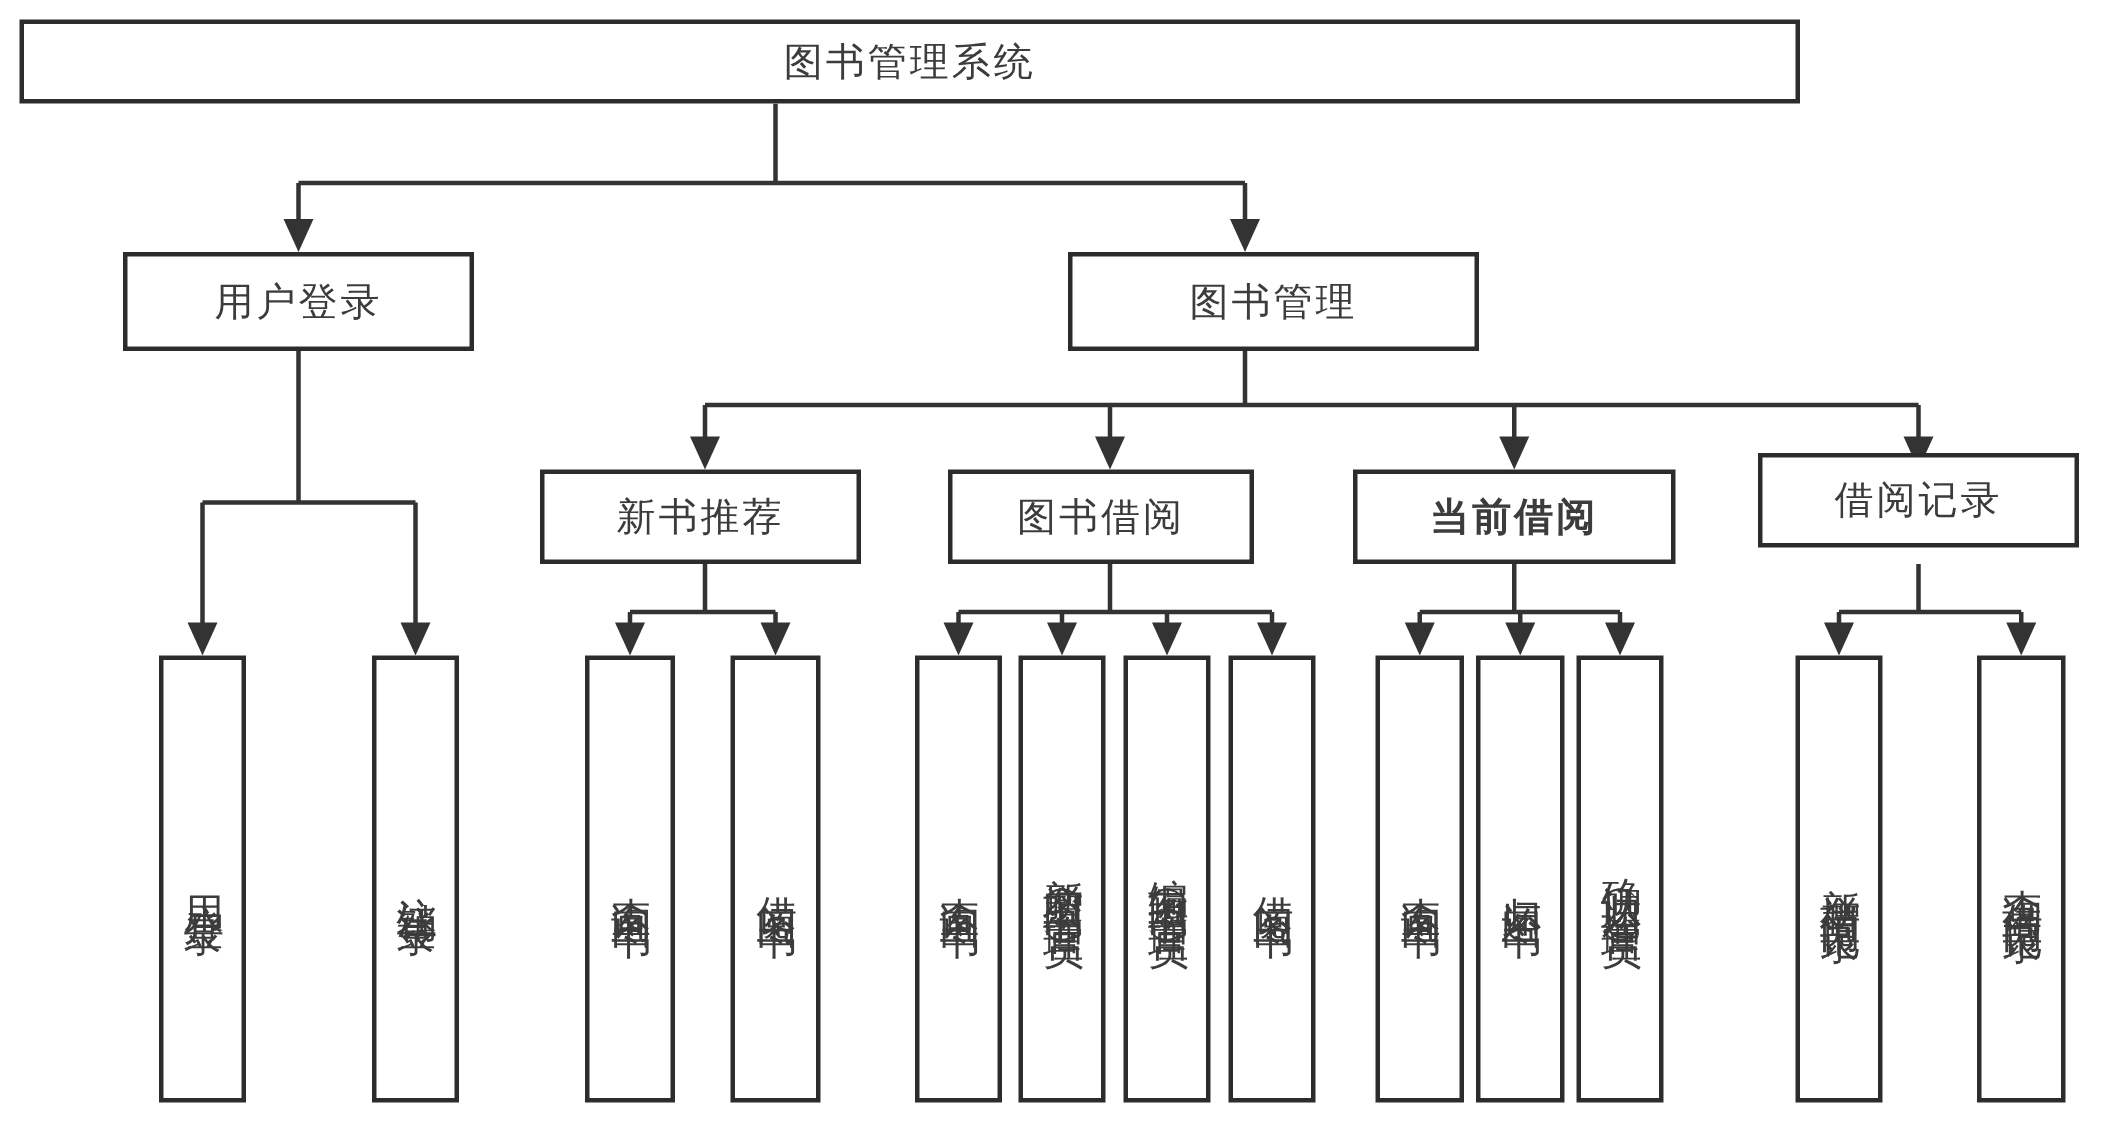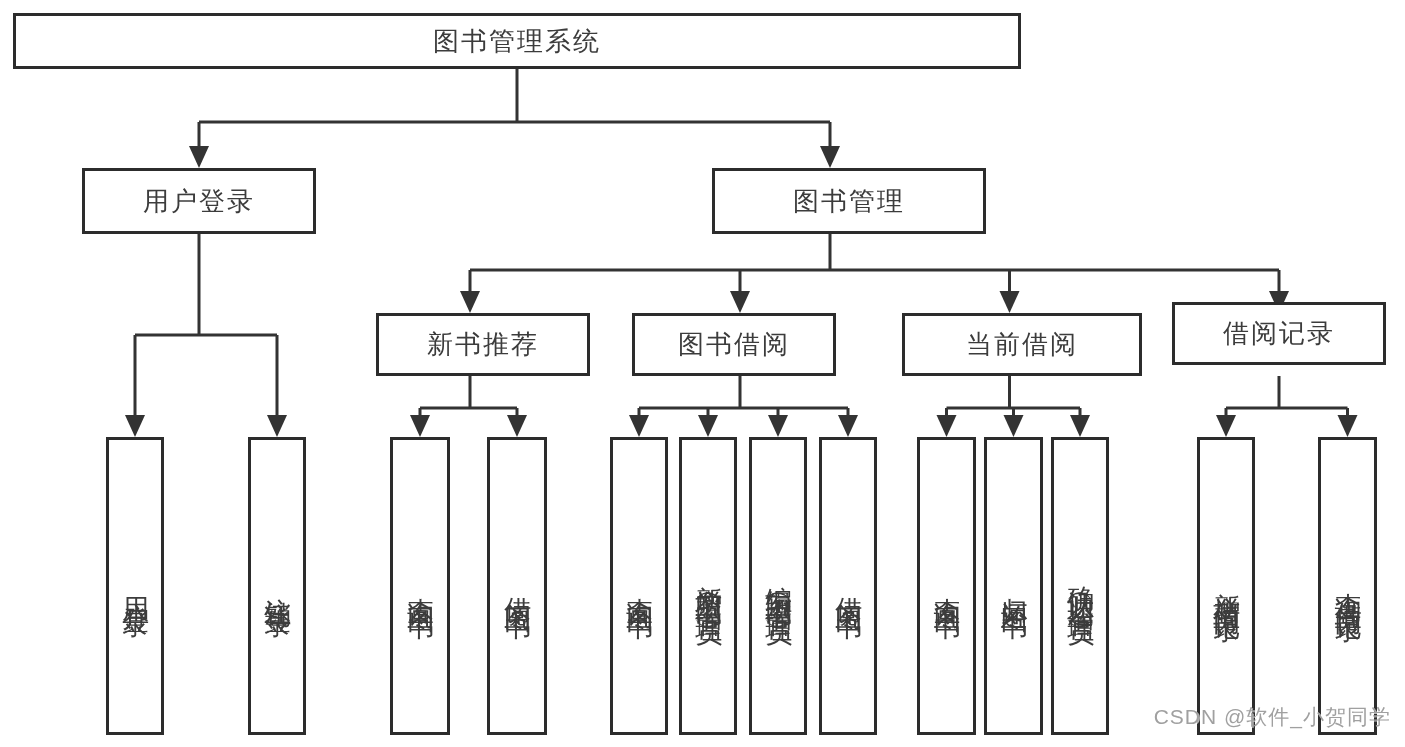--- a/index.html
+++ b/index.html
@@ -55,37 +55,36 @@
       <polygon points="629,415 649,415 639,437" fill="#333333"></polygon>
       <polygon points="698,415 718,415 708,437" fill="#333333"></polygon>
       <polygon points="768,415 788,415 778,437" fill="#333333"></polygon>
       <polygon points="838,415 858,415 848,437" fill="#333333"></polygon>
       <polygon points="936.5,415 956.5,415 946.5,437" fill="#333333"></polygon>
       <polygon points="1003.5,415 1023.5,415 1013.5,437" fill="#333333"></polygon>
       <polygon points="1070,415 1090,415 1080,437" fill="#333333"></polygon>
       <polygon points="1216,415 1236,415 1226,437" fill="#333333"></polygon>
       <polygon points="1337.5,415 1357.5,415 1347.5,437" fill="#333333"></polygon>
     </svg>
-  <div class="watermark">CSDN @软件_小贺同学</div>
-<div class="node" style="left: 13px; top: 13px; width: 1008px; height: 56px;">
+<div class="node" style="left: 13px; top: 13px; width: 1187px; height: 56px;">
       <span class="lbl">图书管理系统</span>
     </div>
     <div class="node" style="left: 82px; top: 168px; width: 234px; height: 66px;">
       <span class="lbl">用户登录</span>
     </div>
     <div class="node" style="left: 712px; top: 168px; width: 274px; height: 66px;">
       <span class="lbl">图书管理</span>
     </div>
-    <div class="node" style="left: 376px; top: 313px; width: 214px; height: 63px;">
+    <div class="node" style="left: 360px; top: 313px; width: 214px; height: 63px;">
       <span class="lbl">新书推荐</span>
     </div>
     <div class="node" style="left: 632px; top: 313px; width: 204px; height: 63px;">
       <span class="lbl">图书借阅</span>
     </div>
-    <div class="node" style="left: 902px; top: 313px; width: 240px; height: 63px;">
+    <div class="node" style="left: 902px; top: 313px; width: 215px; height: 63px; font-weight: bold;">
       <span class="lbl">当前借阅</span>
     </div>
     <div class="node" style="left: 1172px; top: 302px; width: 214px; height: 63px;">
       <span class="lbl">借阅记录</span>
     </div>
     <div class="node vertical" style="left: 106px; top: 437px; width: 58px; height: 298px;">
       <span class="lbl">用户登录</span>
     </div>
     <div class="node vertical" style="left: 248px; top: 437px; width: 58px; height: 298px;">
       <span class="lbl">注销登录</span>

